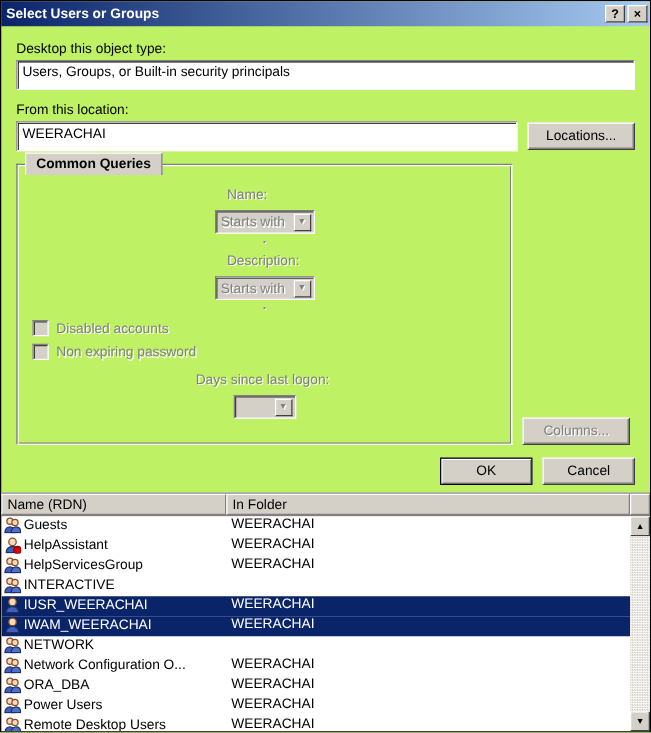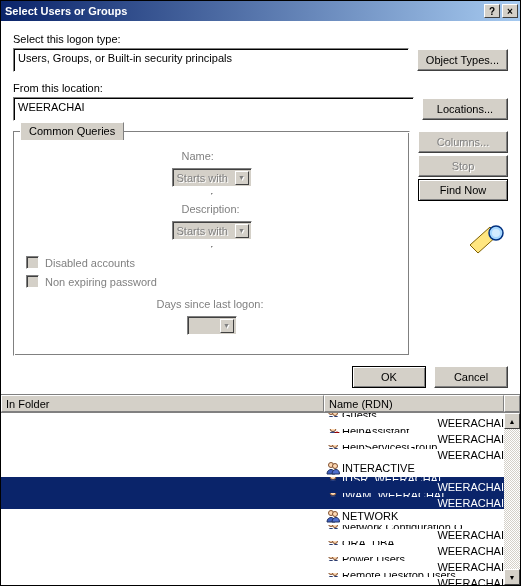--- a/index.html
+++ b/index.html
@@ -1,51 +1,51 @@
 <!DOCTYPE html>
 <html><head>
 <meta charset="utf-8">
 <style>
   * { box-sizing: border-box; font-family: Tahoma, sans-serif; font-size: 11px; }
   body { margin: 0; background: #d4d0c8; width: 521px; height: 586px; overflow: hidden; }
-  .window { width: 521px; height: 586px; border: 1px solid #000; background: #ffffff; display: flex; flex-direction: column; }
+  .window { width: 521px; height: 586px; border: 1px solid #000; background: #bef264; display: flex; flex-direction: column; }
   .titlebar { background: linear-gradient(to right, #0a246a, #a6caf0); color: #fff; height: 20px; display: flex; align-items: center; padding: 0 2px 0 4px; font-weight: bold; }
   .titlebar-text { flex: 1; }
   .titlebar-btns { display: flex; gap: 2px; }
   .titlebar-btn { width: 16px; height: 14px; background: #d4d0c8; border: 1px solid #fff; border-right-color:#404040; border-bottom-color:#404040; display:flex; align-items:center; justify-content:center; color:#000; font-family: Arial; font-size:10px; font-weight:bold; cursor:default;}
   .content { padding: 12px 12px 8px 12px; display:flex; flex-direction:column; flex:1; overflow:hidden;}
   .label { margin-bottom: 3px; }
   .row { display:flex; align-items:center; margin-bottom: 10px; gap: 8px;}
   .textfield { flex:1; background:#fff; border:1px solid #808080; border-right-color:#fff; border-bottom-color:#fff; box-shadow: inset 1px 1px 0 #000; height:24px; padding:2px 4px; line-height:14px;}
   .btn { background:#d4d0c8; border:1px solid #fff; border-right-color:#404040; border-bottom-color:#404040; box-shadow: inset -1px -1px 0 #808080; height:22px; min-width:86px; padding:0 8px; text-align:center; line-height:20px; cursor:default;}
   .btn.defaultb { border:1px solid #000; box-shadow: inset 1px 1px 0 #fff, inset -1px -1px 0 #808080;}
   .btn.disabled { color:#808080; text-shadow:1px 1px 0 #fff;}
   .groupbox { border:1px solid #808080; border-right-color:#fff; border-bottom-color:#fff; box-shadow: inset 1px 1px 0 #fff, inset -1px -1px 0 #808080; padding:18px 12px 12px 12px; position:relative; }
-  .tab-label { position:absolute; top:-10px; left:6px; background:#d4d0c8; border:1px solid #fff; border-right-color:#808080; border-bottom:none; padding:2px 8px; height:18px;}
+  .tab-label { position:absolute; top:-10px; left:6px; background:#d4d0c8; border:1px solid #fff; border-right-color:#808080; border-bottom:none; padding:2px 8px; height:18px;font-weight:bold;}
   .form-area { display:flex; gap:8px; }
-  .form-right { width:90px; display:flex; flex-direction:column; gap:2px; }
+  .form-right { width:90px; display:flex; flex-direction:row; gap:22px; align-items:flex-end;}
   .form-row { display:flex; align-items:center; gap:6px; margin-bottom:8px; color:#808080; text-shadow:1px 1px 0 #fff;flex-direction:column;}
   .form-row .flabel { width:60px;}
   .combo { width:80px; height:19px; background:#d4d0c8; border:1px solid #808080; border-right-color:#fff; border-bottom-color:#fff; box-shadow: inset 1px 1px 0 #404040; display:flex; align-items:center; padding:0 2px 0 4px; justify-content:space-between;}
   .combo.small { width:50px;}
   .combo-btn { width:14px; height:14px; background:#d4d0c8; border:1px solid #fff; border-right-color:#404040; border-bottom-color:#404040; display:flex; align-items:center; justify-content:center; font-size:7px;}
   .editbox { flex:1; height:20px; background:#d4d0c8; border:1px solid #808080; border-right-color:#fff; border-bottom-color:#fff; box-shadow: inset 1px 1px 0 #404040;}
   .check-row { display:flex; align-items:center; gap:6px; margin-bottom:6px; color:#808080; text-shadow:1px 1px 0 #fff;}
   .checkbox { width:13px; height:13px; background:#d4d0c8; border:1px solid #808080; border-right-color:#fff; border-bottom-color:#fff; box-shadow: inset 1px 1px 0 #404040;}
   .glasses-icon { width:40px; height:32px; margin-top:20px; align-self:flex-end; position:relative;}
   .glasses-icon svg { width:40px; height:32px;}
   .bottom-btns { display:flex; justify-content:flex-end; gap:8px; margin:10px 0 6px 0;}
   .results { flex:1; display:flex; flex-direction:column; border:1px solid #808080; border-right-color:#fff; border-bottom-color:#fff; box-shadow: inset 1px 1px 0 #404040; background:#fff; overflow:hidden; margin:0 -12px -8px -12px; border-left:none; border-right:none; border-bottom:none;}
   .results-header { display:flex; background:#d4d0c8; height:18px; border-bottom:1px solid #808080;}
   .col-header { border:1px solid #fff; border-right-color:#808080; border-bottom-color:#808080; padding:1px 4px; cursor:default; display:flex; align-items:center;}
   .col1 { width:180px;}
   .col2 { flex:1;}
   .col3 { width:16px;}
   .results-body { flex:1; overflow:hidden; background:#fff;}
-  .list-row { display:flex; height:16px; align-items:flex-end;flex-direction:column;}
+  .list-row { display:flex; height:16px; align-items:flex-start;}
   .list-row.selected { background:#0a246a; color:#fff;}
   .cell1 { width:180px; display:flex; align-items:center; gap:2px; padding-left:2px; white-space:nowrap; overflow:hidden;}
   .cell2 { flex:1; padding-left:4px;}
   .user-icon, .group-icon { width:14px; height:14px; display:inline-flex; align-items:center; justify-content:center; flex-shrink:0;}
   .group-icon svg, .user-icon svg { width:14px; height:14px;}
   .scrollbar-v { width:16px; background:#d4d0c8; display:flex; flex-direction:column;}
   .sb-btn { height:16px; background:#d4d0c8; border:1px solid #fff; border-right-color:#404040; border-bottom-color:#404040; display:flex; align-items:center; justify-content:center; font-size:7px;}
   .sb-track { flex:1; background: repeating-conic-gradient(#d4d0c8 0% 25%, #fff 0% 50%) 50% / 2px 2px;}
   .results-area { display:flex; flex:1; overflow:hidden;}
 </style>
@@ -54,24 +54,23 @@
 
 <div class="window">
   <div class="titlebar">
     <span class="titlebar-text">Select Users or Groups</span>
     <div class="titlebar-btns">
       <div class="titlebar-btn">?</div>
       <div class="titlebar-btn">×</div>
     </div>
   </div>
   <div class="content">
-    <div class="label">Select this logon type:</div>
+    <div class="label">Desktop this object type:</div>
     <div class="row">
       <div class="textfield">Users, Groups, or Built-in security principals</div>
-      <div class="btn">Object Types...</div>
     </div>
     <div class="label">From this location:</div>
     <div class="row">
       <div class="textfield">WEERACHAI</div>
       <div class="btn">Locations...</div>
     </div>
 
     <div class="form-area">
       <div class="groupbox" style="flex:1;">
         <div class="tab-label">Common Queries</div>
@@ -121,22 +120,22 @@
       </div>
     </div>
 
     <div class="bottom-btns">
       <div class="btn defaultb" style="min-width:74px;">OK</div>
       <div class="btn" style="min-width:74px;">Cancel</div>
     </div>
 
     <div class="results">
       <div class="results-header">
+        <div class="col-header col1">Name (RDN)</div>
         <div class="col-header col2">In Folder</div>
-        <div class="col-header col1">Name (RDN)</div>
         <div class="col-header col3"></div>
       </div>
       <div class="results-area">
         <div class="results-body" id="results-body">
             <div class="list-row">
               <div class="cell1">
                 <span class="group-icon">
                   <svg viewBox="0 0 14 14">
                     <circle cx="5" cy="4" r="2.5" fill="#ffd9b3" stroke="#805030"></circle>
                     <circle cx="9" cy="5" r="2.5" fill="#ffd9b3" stroke="#805030"></circle>

